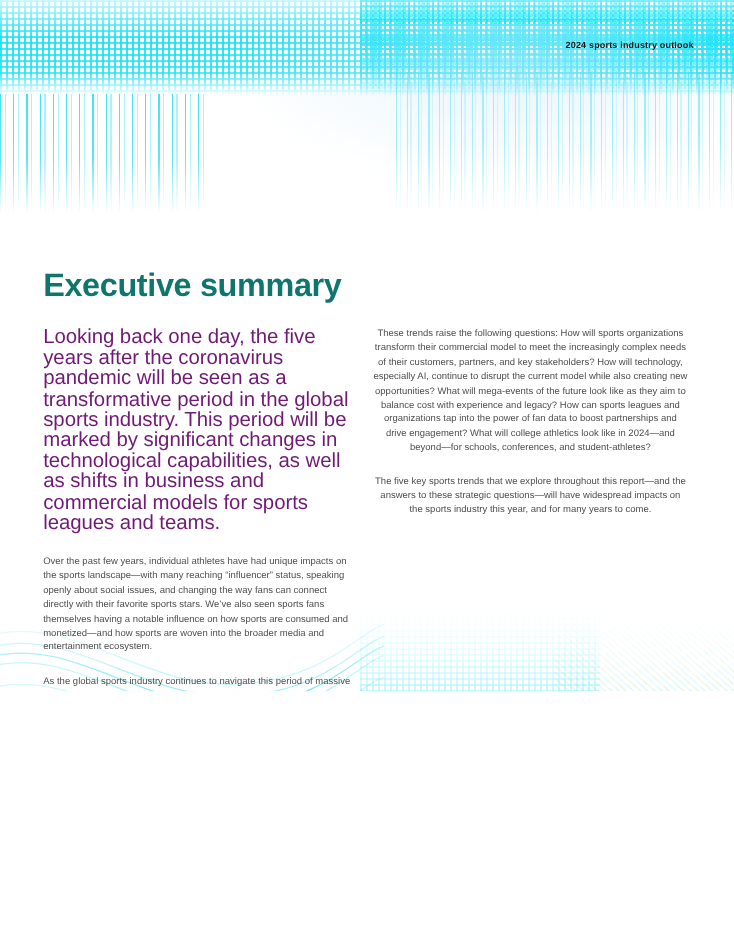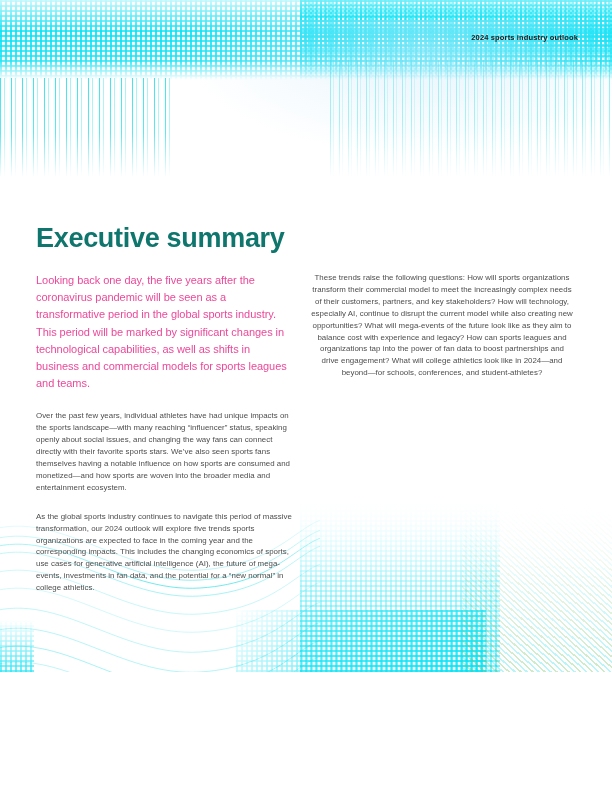--- a/index.html
+++ b/index.html
@@ -3,21 +3,21 @@
 <meta charset="utf-8">
 <style>
   html, body {
     margin: 0;
     padding: 0;
     background: #ffffff;
   }
   .page {
     position: relative;
     width: 612px;
-    height: 672px;
+    height: 576px;
     background: #ffffff;
     overflow: hidden;
     font-family: "Liberation Sans", sans-serif;
   }
 
   
   .banner {
     position: absolute;
     left: 0; top: 0;
     width: 612px;
@@ -167,23 +167,23 @@
     width: 258px;
   }
   .col-right {
     position: absolute;
     left: 311px;
     top: 272px;
     width: 262px;
   }
 
   .lead {
-    font-size: 11px;
+    font-size: 17px;
     line-height: 17.2px;
-    color: #ec4899;
+    color: #701a75;
     margin: 0 0 18px 0;
     letter-spacing: -0.05px;
   }
   .body-p {
     font-size: 7.9px;
     line-height: 11.9px;
     color: #4d4d4d;
     margin: 0 0 17px 0;
     letter-spacing: 0.02px;
   }
@@ -270,20 +270,21 @@
   <h1 class="page-title">Executive summary</h1>
 
   <div class="col-left">
     <p class="lead">Looking back one day, the five years after the coronavirus pandemic will be seen as a transformative period in the global sports industry. This period will be marked by significant changes in technological capabilities, as well as shifts in business and commercial models for sports leagues and teams.</p>
     <p class="body-p">Over the past few years, individual athletes have had unique impacts on the sports landscape—with many reaching “influencer” status, speaking openly about social issues, and changing the way fans can connect directly with their favorite sports stars. We’ve also seen sports fans themselves having a notable influence on how sports are consumed and monetized—and how sports are woven into the broader media and entertainment ecosystem.</p>
     <p class="body-p">As the global sports industry continues to navigate this period of massive transformation, our 2024 outlook will explore five trends sports organizations are expected to face in the coming year and the corresponding impacts. This includes the changing economics of sports, use cases for generative artificial intelligence (AI), the future of mega-events, investments in fan data, and the potential for a “new normal” in college athletics.</p>
   </div>
 
   <div class="col-right">
     <p class="body-p r">These trends raise the following questions: How will sports organizations transform their commercial model to meet the increasingly complex needs of their customers, partners, and key stakeholders? How will technology, especially AI, continue to disrupt the current model while also creating new opportunities? What will mega-events of the future look like as they aim to balance cost with experience and legacy? How can sports leagues and organizations tap into the power of fan data to boost partnerships and drive engagement? What will college athletics look like in 2024—and beyond—for schools, conferences, and student-athletes?</p>
+    <p class="body-p r">The five key sports trends that we explore throughout this report—and the answers to these strategic questions—will have widespread impacts on the sports industry this year, and for many years to come.</p>
   </div>
 
   <div class="page-number">3</div>
 
   <div class="watermark">
     <span class="wm-icon">
       <svg width="17" height="15" viewBox="0 0 17 15">
         <ellipse cx="6.2" cy="6" rx="6" ry="5.1" fill="#6e6e6e"></ellipse>
         <path d="M3.4 10.2 L2.2 13 L5.2 11.2 Z" fill="#6e6e6e"></path>
         <ellipse cx="11.6" cy="9.2" rx="5.1" ry="4.4" fill="#8a8a8a"></ellipse>

